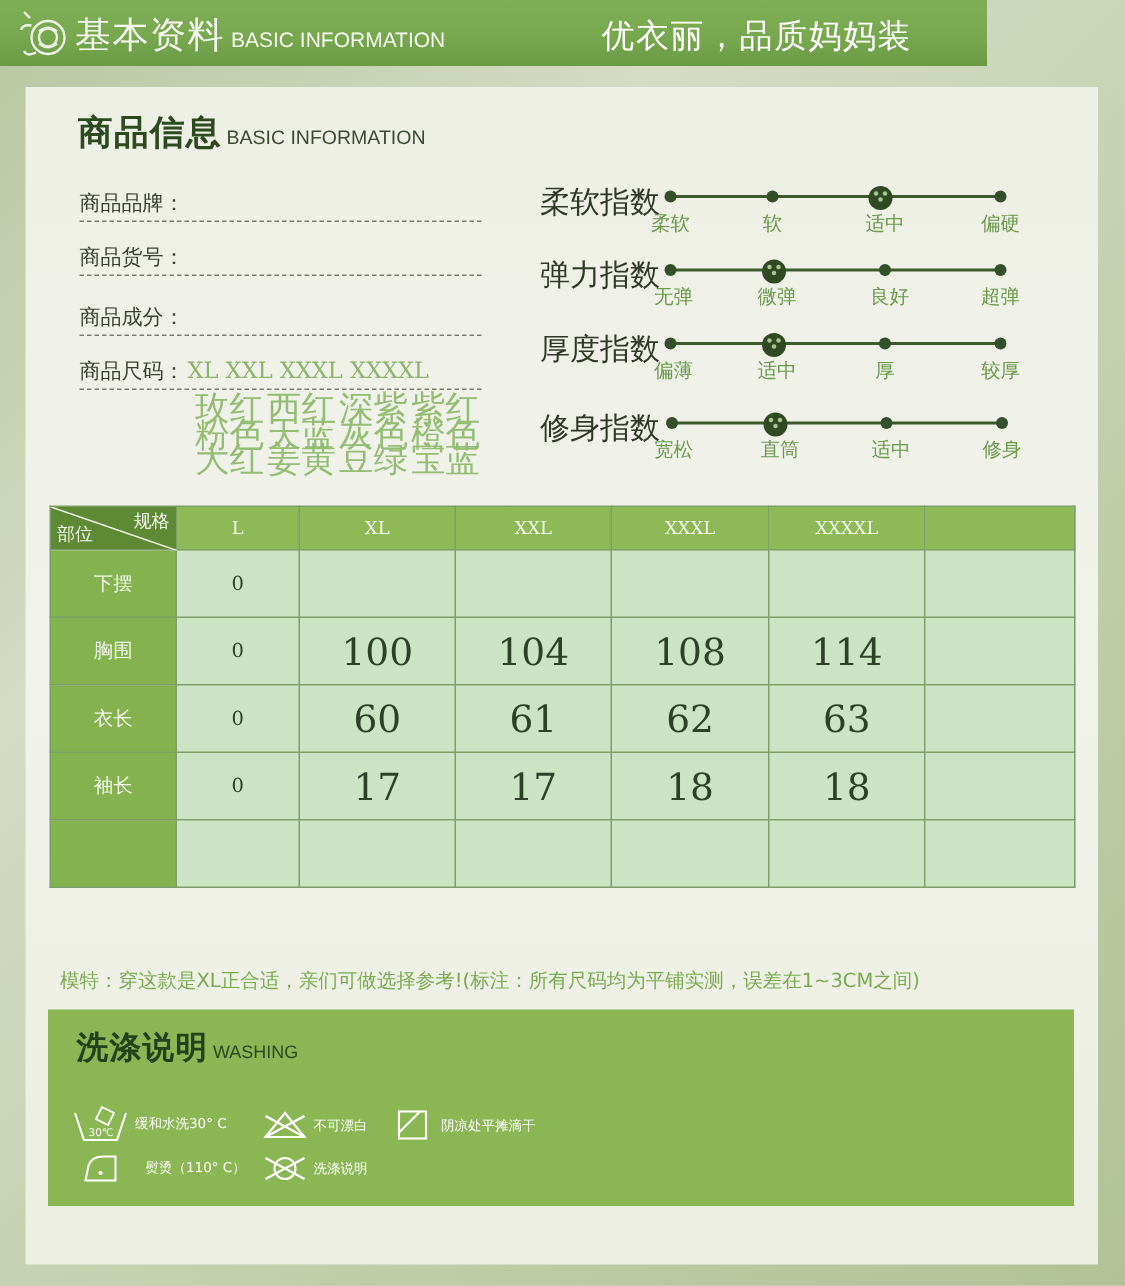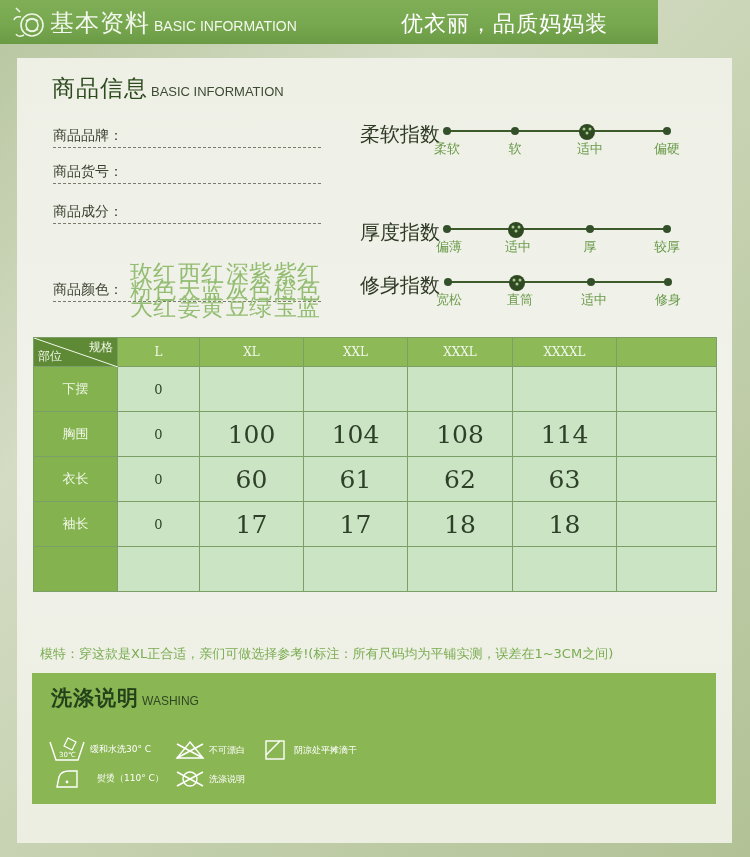--- a/index.html
+++ b/index.html
@@ -8,21 +8,21 @@
     background: linear-gradient(135deg, #b8c6a0 0%, #d4dcc4 30%, #c4d0ae 60%, #b2c296 100%); }
   .banner { position: absolute; left: 0; top: 0; width: 658px; height: 44px;
     background: linear-gradient(180deg, #7fae57 0%, #76a74e 60%, #6a9a45 100%); }
   .banner .logo { position: absolute; left: 12px; top: 4px; width: 36px; height: 38px; }
   .banner .title { position: absolute; left: 50px; top: 7px; color: #f4f8ee; font-size: 24px; letter-spacing: 1px; white-space: nowrap; }
   .banner .title .en { font-size: 14px; margin-left: 4px; letter-spacing: 0; font-family: "Liberation Sans", sans-serif; }
   .banner .slogan { position: absolute; right: 50px; top: 9px; color: #ffffff; font-size: 22px; letter-spacing: 1px; }
   .panel { position: absolute; left: 17px; top: 58px; width: 715px; height: 785px;
     background: linear-gradient(180deg, #eef0e6 0%, #f1f2ea 50%, #eceee2 100%); }
   .sec-title { position: absolute; left: 52px; top: 73px; white-space: nowrap; }
-  .sec-title .cn { font-size: 23px; font-weight: normal; color: #2d4a1e; letter-spacing: 1px; margin-top: 35px; }
+  .sec-title .cn { font-size: 23px; font-weight: bold; color: #2d4a1e; letter-spacing: 1px; margin-top: 35px; }
   .sec-title .en { font-size: 13px; color: #3c4a32; font-family: "Liberation Sans", sans-serif; margin-left: 3px; }
   .field { position: absolute; left: 53px; width: 268px; border-bottom: 1px dashed #7a7a6e; font-size: 14px; color: #3a4030; height: 24px; line-height: 22px; }
   .field .val { color: #8ab56a; font-family: "DejaVu Serif", serif; font-size: 15px; margin-left: 2px; }
   .colors { position: absolute; left: 130px; top: 265px; font-family: "DejaVu Serif", serif; font-size: 23px; line-height: 17px; color: #93bd72; }
   .colors .row { white-space: nowrap; }
   .colors .row span { display: inline-block; width: 48px; }
   .colors .row span:nth-child(n) { margin-right: 0; }
   .idx { position: absolute; left: 360px; width: 330px; height: 45px; }
   .idx .lab { position: absolute; left: 0; top: 0; font-size: 20px; color: #2f3a26; }
   .idx .line { position: absolute; left: 87px; top: 9px; width: 220px; height: 2px; background: #3c5a2a; }
@@ -77,22 +77,22 @@
 
   <div class="field" style="top:160px">
     <span>商品货号：</span><span class="val"></span>
   </div>
   <div class="field" style="top:124px">
     <span>商品品牌：</span><span class="val"></span>
   </div>
   <div class="field" style="top:200px">
     <span>商品成分：</span><span class="val"></span>
   </div>
-  <div class="field" style="top:278px; border-bottom-width:1px;">
-    <span>商品颜色：</span>
+  <div class="field" style="top:236px">
+    <span>商品尺码：</span><span class="val">XL  XXL  XXXL  XXXXL</span>
   </div>
 
   <div class="colors">
     <div class="row">
       <span>玫红</span><span>西红</span><span>深紫</span><span>紫红</span>
     </div>
     <div class="row">
       <span>粉色</span><span>天蓝</span><span>灰色</span><span>橙色</span>
     </div>
     <div class="row">
@@ -111,20 +111,37 @@
         <circle cx="13" cy="8" r="1.5" fill="#a8c890"></circle>
         <circle cx="10" cy="12" r="1.5" fill="#a8c890"></circle>
       </svg>
     <div class="dot" style="left:307px"></div>
     <div class="opt" style="left:87px">柔软</div>
     <div class="opt" style="left:155px">软</div>
     <div class="opt" style="left:230px">适中</div>
     <div class="opt" style="left:307px">偏硬</div>
   </div>
 
+  <div class="idx" style="top:170px">
+    <div class="lab">弹力指数</div>
+    <div class="line"></div>
+    <div class="dot" style="left:87px"></div>
+    <svg class="knob" style="left:156px" viewBox="0 0 20 20">
+        <circle cx="10" cy="11" r="8" fill="#2f4a22"></circle>
+        <circle cx="7" cy="8" r="1.5" fill="#a8c890"></circle>
+        <circle cx="13" cy="8" r="1.5" fill="#a8c890"></circle>
+        <circle cx="10" cy="12" r="1.5" fill="#a8c890"></circle>
+      </svg>
+    <div class="dot" style="left:230px"></div>
+    <div class="dot" style="left:307px"></div>
+    <div class="opt" style="left:89px">无弹</div>
+    <div class="opt" style="left:158px">微弹</div>
+    <div class="opt" style="left:233px">良好</div>
+    <div class="opt" style="left:307px">超弹</div>
+  </div>
 
   <div class="idx" style="top:219px">
     <div class="lab">厚度指数</div>
     <div class="line"></div>
     <div class="dot" style="left:87px"></div>
     <svg class="knob" style="left:156px" viewBox="0 0 20 20">
         <circle cx="10" cy="11" r="8" fill="#2f4a22"></circle>
         <circle cx="7" cy="8" r="1.5" fill="#a8c890"></circle>
         <circle cx="13" cy="8" r="1.5" fill="#a8c890"></circle>
         <circle cx="10" cy="12" r="1.5" fill="#a8c890"></circle>

